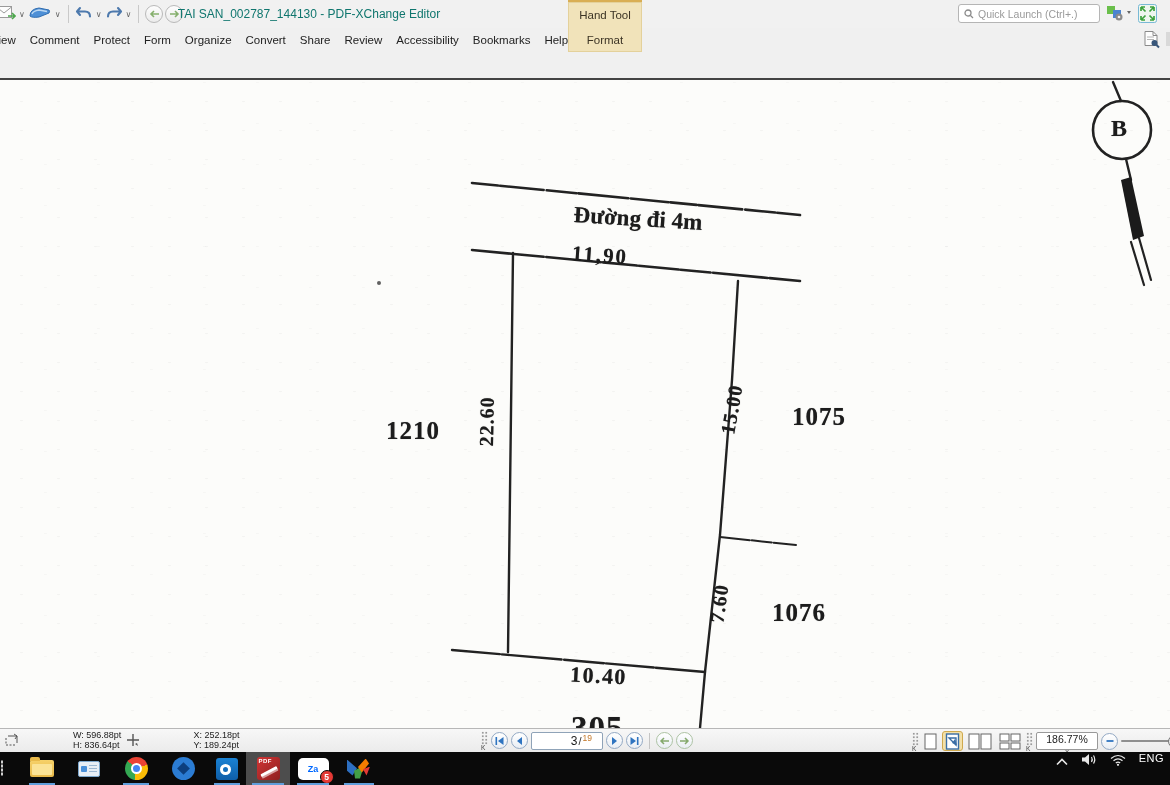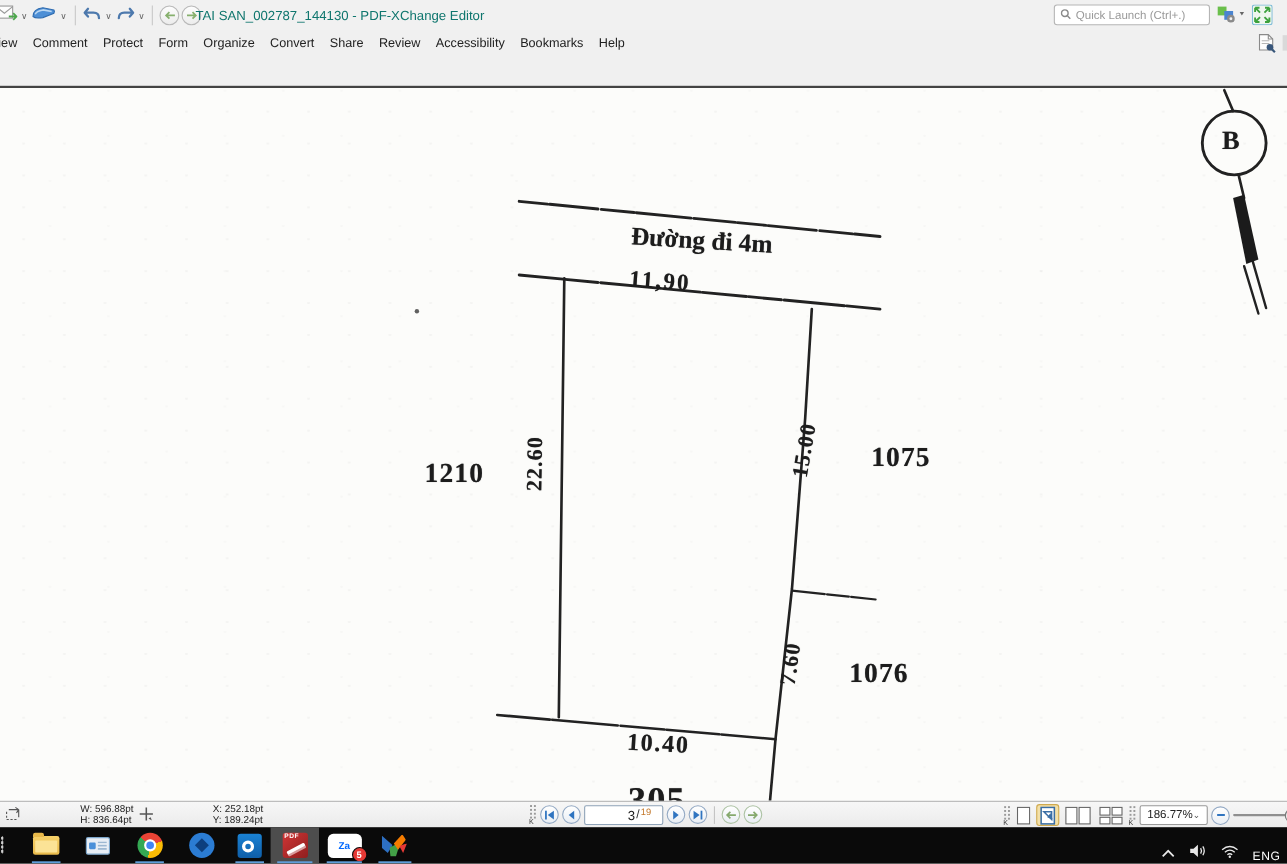--- a/index.html
+++ b/index.html
@@ -53,21 +53,21 @@
   .nav-btn { width:17px; height:17px; border-radius:50%; border:1px solid #93a9c4; background:linear-gradient(#ffffff,#e9eef4); display:flex; align-items:center; justify-content:center; }
   .nav-btn.green { border-color:#adc3a4; }
   .page-box { width:72px; height:18px; background:#fff; border:1px solid #8fa3b8; border-radius:2px; display:flex; align-items:center; justify-content:flex-end; padding-right:10px; gap:1px; }
   .page-box .cur { font-size:12px; color:#1a1a1a; }
   .page-box .sl { font-size:11px; color:#333; }
   .page-box .tot { font-size:8.5px; color:#c2772a; position:relative; top:-3px; }
   .vsep { width:1px; height:16px; background:#c4c4c4; margin:0 3px; }
   .sb-right { position:absolute; left:912px; top:2px; display:flex; align-items:center; gap:3px; }
   .layout-ico { height:20px; display:flex; align-items:center; justify-content:center; padding:0 2px; }
   .layout-ico.active { background:#f3e0a8; border:1px solid #cfa94e; border-radius:3px; }
-  .zoom-box { width:62px; height:18px; background:#fff; border:1px solid #999; border-radius:2px; display:flex; align-items:center; justify-content:center; padding:0 4px; }
+  .zoom-box { width:62px; height:18px; background:#fff; border:1px solid #999; border-radius:2px; display:flex; align-items:center; justify-content:flex-start; padding:0 4px;flex-direction:column; }
   .zoom-box .zv { font-size:10.5px; color:#222; }
   .zoom-box .zc { font-size:8px; color:#555; }
   .slider-track { width:50px; height:2px; background:#8f8f8f; border-radius:1px; }
   .slider-handle { width:13px; height:13px; border-radius:50%; border:1px solid #777; background:radial-gradient(#555 2.5px, #e8e8e8 3px); margin-left:-6px; }
   
   .taskbar { position:absolute; left:0; top:752px; width:1170px; height:33px; background:#0a0a0a; }
   .tb-cell { position:absolute; top:0; width:44px; height:33px; display:flex; align-items:center; justify-content:center; }
   .tb-cell.active { background:#4d4d4d; }
   .underline { position:absolute; bottom:0; height:2.5px; background:#5f9edb; }
   .tb-dots { position:absolute; left:1px; top:8px; width:2px; height:16px; background-image:radial-gradient(#cfcfcf 0.8px, transparent 1px); background-size:2px 4px; }
@@ -87,21 +87,21 @@
   .pdfx-ico .t { position:absolute; left:2px; top:1px; font-size:6px; font-weight:bold; color:#fff; letter-spacing:.5px; }
   .pdfx-ico .pen { position:absolute; left:3px; top:13px; width:18px; height:3px; background:#fff; transform:rotate(-28deg); border-radius:1px; box-shadow:0 2px 0 rgba(255,255,255,.55); }
   .zalo-ico { width:31px; height:22px; border-radius:5px; background:#fff; color:#0068ff; font-weight:bold; font-size:9px; display:flex; align-items:center; justify-content:center; position:relative; }
   .zalo-badge { position:absolute; right:-5px; bottom:-4px; width:14px; height:14px; border-radius:50%; background:#e53935; color:#fff; font-size:8.5px; font-weight:bold; display:flex; align-items:center; justify-content:center; border:1px solid #0a0a0a; }
   .misa-ico { width:24px; height:22px; position:relative; }
   .misa-ico i { position:absolute; display:block; }
   .misa-b { left:1px; top:2px; width:10px; height:16px; background:#2d6fc2; clip-path:polygon(0 0,100% 55%,55% 100%,0 70%); }
   .misa-g { left:8px; top:8px; width:10px; height:13px; background:#43a047; clip-path:polygon(0 40%,100% 0,60% 100%,10% 100%); }
   .misa-o { left:12px; top:1px; width:11px; height:14px; background:#f57c00; clip-path:polygon(0 60%,70% 0,100% 35%,35% 100%); }
   .misa-r { left:17px; top:9px; width:7px; height:9px; background:#e53935; clip-path:polygon(0 30%,100% 0,50% 100%); }
-  .tray { position:absolute; right:6px; top:0; height:33px; display:flex; align-items:flex-end; gap:13px; color:#fff; }
+  .tray { position:absolute; right:6px; top:0; height:33px; display:flex; align-items:flex-start; gap:13px; color:#fff; }
   .tray .lang { font-size:11px; letter-spacing:.5px; }
 </style>
 </head>
 <body>
 
 <div class="screen">
 
   <div class="titlebar">
     <div class="qat">
       <span><svg width="20" height="15" viewBox="0 0 20 15">
@@ -167,20 +167,24 @@
     <span class="menu-item">Form</span>
     <span class="menu-item">Organize</span>
     <span class="menu-item">Convert</span>
     <span class="menu-item">Share</span>
     <span class="menu-item">Review</span>
     <span class="menu-item">Accessibility</span>
     <span class="menu-item">Bookmarks</span>
     <span class="menu-item">Help</span>
   </div>
 
+  <div class="tool-block">
+    <div class="row">Hand Tool</div>
+    <div class="row">Format</div>
+  </div>
 
   <span class="menu-right-icon"><svg width="19" height="19" viewBox="0 0 19 19">
         <path d="M3,1.5 h8 l4,4 v10 h-12 z" fill="#fdfdfd" stroke="#8a8a8a"></path>
         <path d="M11,1.5 v4 h4" fill="none" stroke="#8a8a8a"></path>
         <path d="M5,7 h7 M5,9.5 h7" stroke="#b5b5b5"></path>
         <circle cx="12.5" cy="13" r="3" fill="#38567a"></circle>
         <path d="M14.5,15 17,17.5" stroke="#38567a" stroke-width="2"></path>
       </svg></span>
   <div class="clip-sliver"></div>
 

